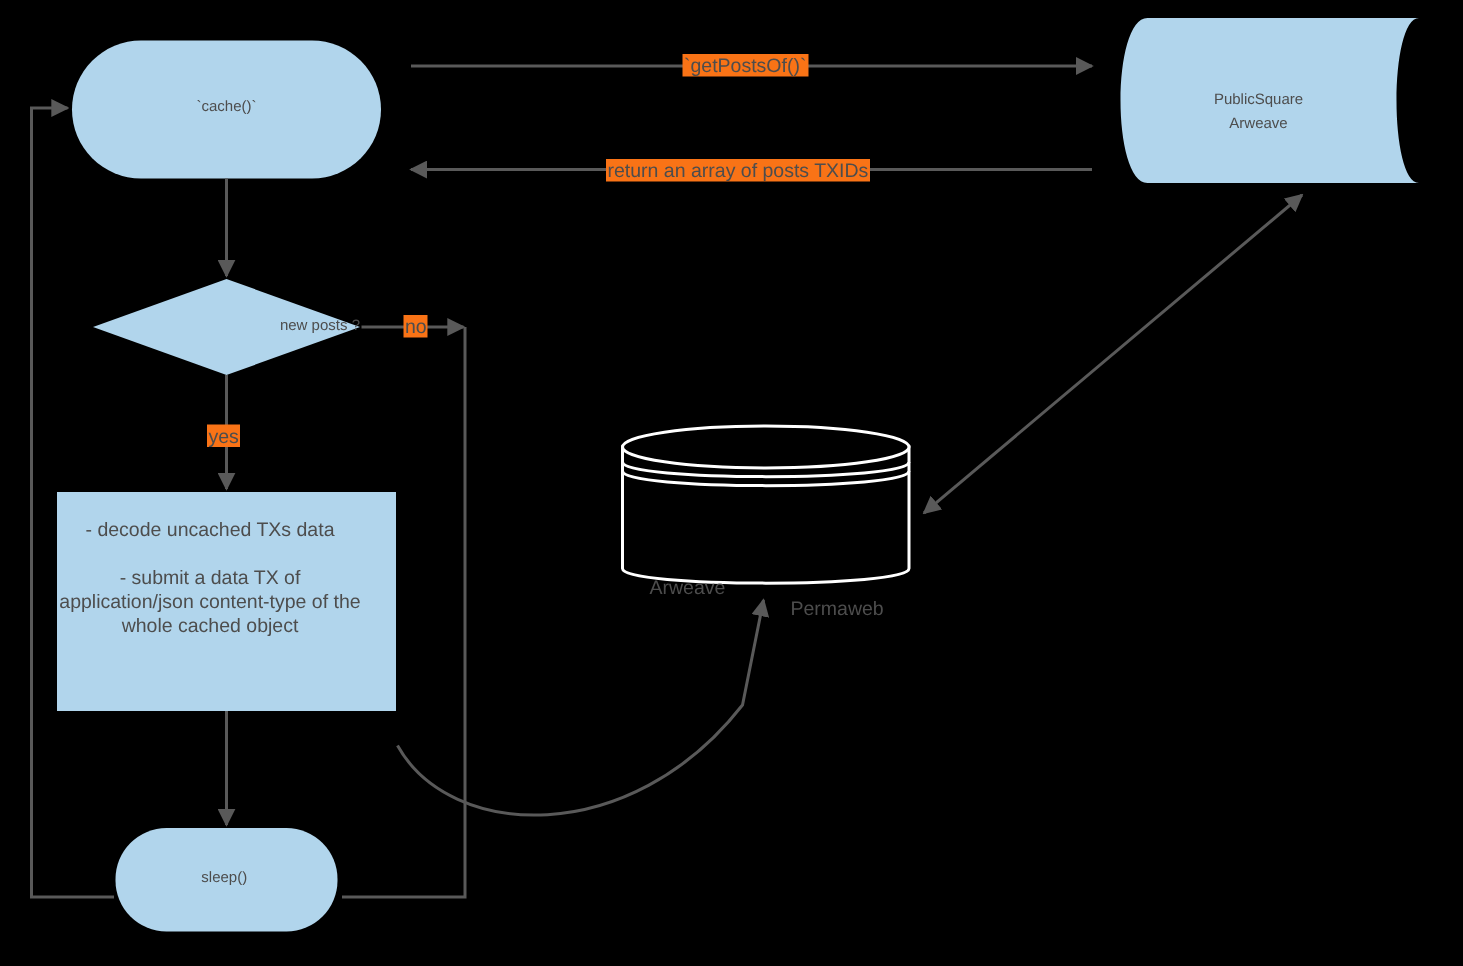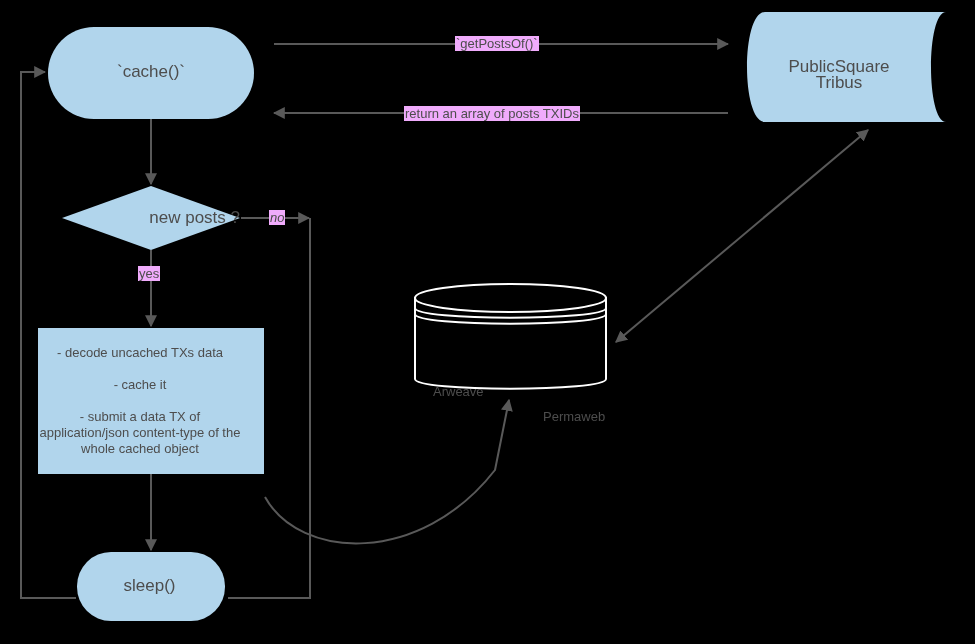--- a/index.html
+++ b/index.html
@@ -19,29 +19,29 @@
     position: absolute;
     left: 0;
     top: 0;
     width: 975px;
     height: 644px;
   }
   .node-label {
     position: absolute;
     color: #4d4d4d;
     font-family: "Liberation Sans", sans-serif;
-    font-size: 17px;
+    font-size: 10px;
     line-height: 16px;
     text-align: center;
     white-space: pre-line;
     pointer-events: none;
   }
   .edge-label {
     position: absolute;
-    background: #f0abfc;
+    background: #f97316;
     color: #4d4d4d;
     font-family: "Liberation Sans", sans-serif;
     font-size: 13px;
     line-height: 15px;
     padding: 0px 1px;
     white-space: nowrap;
     text-align: center;
   }
   .plain-label {
     position: absolute;
@@ -121,36 +121,35 @@
 
     <line x1="616" y1="342" x2="868" y2="130" stroke="#595959" stroke-width="2" marker-start="url(#arrowstart)" marker-end="url(#arrow)"></line>
   </svg>
 
   <div class="node-label" style="left:48px; top:64px; width:206px;">`cache()`</div>
 
   <div class="node-label" style="left:62px; top:210px; width:178px;text-align:right;">new posts ?</div>
 
   <div class="proc-text" style="left:38px; top:345px; width:204px;">
     <p>- decode uncached TXs data</p>
-    <p>- cache it</p>
     <p style="white-space:pre-line;">- submit a data TX of
 application/json content-type of the
 whole cached object</p>
   </div>
 
   <div class="node-label" style="left:77px; top:578px; width:145px;">sleep()</div>
 
   <div class="node-label" style="left:749px; top:59px; width:180px;">PublicSquare
-Tribus</div>
+Arweave</div>
 
   <div class="plain-label" style="left:433px; top:384px;">Arweave</div>
 
-  <div class="plain-label" style="left:527px; top:409px;margin-left:16px;">Permaweb</div>
+  <div class="plain-label" style="left:527px; top:398px;">Permaweb</div>
 
   <div class="edge-label" style="left:455px; top:36px;">`getPostsOf()`</div>
 
   <div class="edge-label" style="left:404px; top:106px;text-align:center;">return an array of posts TXIDs</div>
 
-  <div class="edge-label" style="left:269px; top:210px;font-style:italic;">no</div>
+  <div class="edge-label" style="left:269px; top:210px;">no</div>
 
-  <div class="edge-label" style="left:138px; top:266px;">yes</div>
+  <div class="edge-label" style="left:138px; top:283px;">yes</div>
 
 </div>
 
 </body></html>

